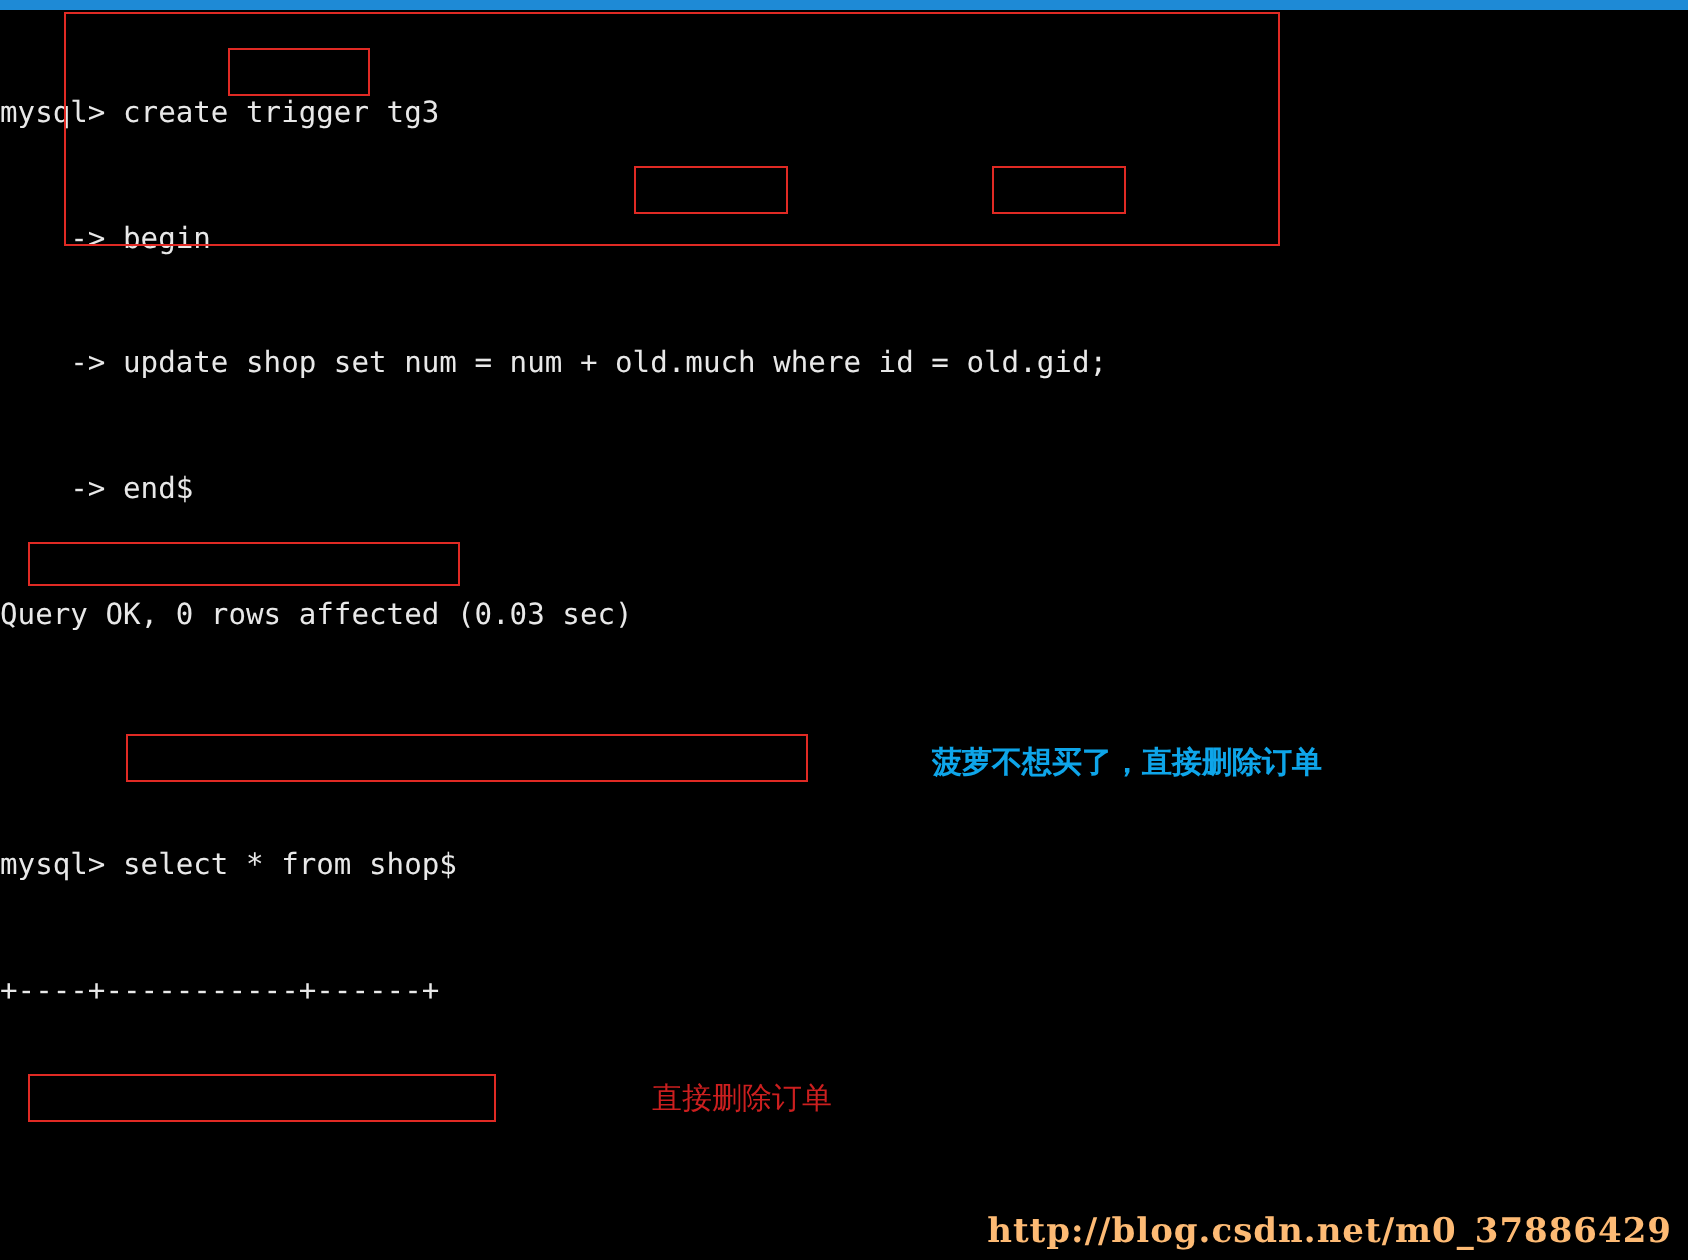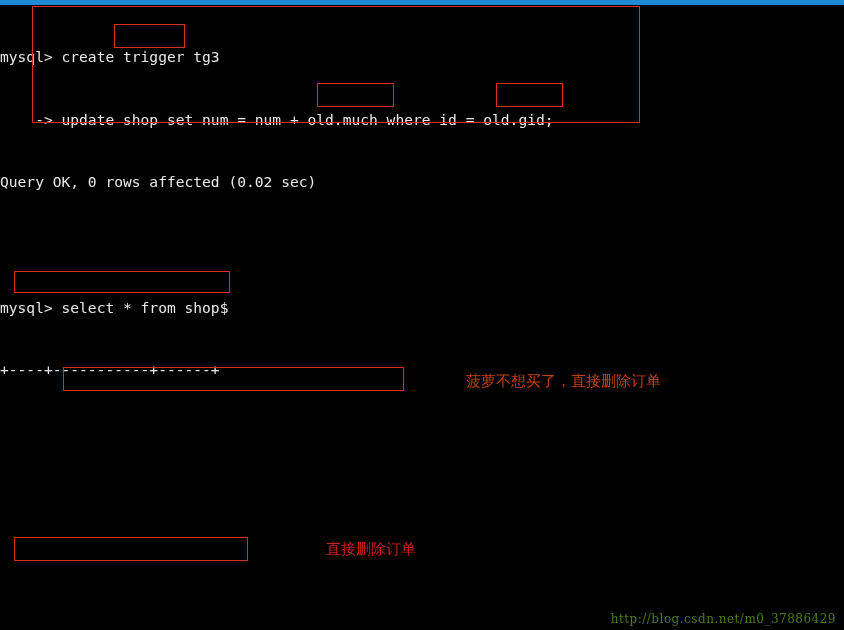--- a/index.html
+++ b/index.html
@@ -59,36 +59,39 @@
     font-size: 15px;
     line-height: 18px;
     white-space: pre;
     font-weight: normal;
   }
 
   #watermark {
     position: absolute;
     right: 8px;
     bottom: 4px;
-    color: #4d7c0f;
+    color: #fdba74;
     font-family: "DejaVu Serif", "Liberation Serif", serif;
-    font-size: 12px;
+    font-size: 17px;
     letter-spacing: 0.5px;
     white-space: pre;
+    font-weight: bold;
   }
 </style>
 </head>
 <body style="background: rgb(0, 0, 0);">
 
 <div id="topbar" style="background: rgb(30, 138, 214);"></div>
 
 <div id="terminal">
   <div class="line">mysql&gt; create trigger tg3</div>
+  <div class="line">    -&gt; begin</div>
   <div class="line">    -&gt; update shop set num = num + old.much where id = old.gid;</div>
-  <div class="line">Query OK, 0 rows affected (0.02 sec)</div>
+  <div class="line">    -&gt; end$</div>
+  <div class="line">Query OK, 0 rows affected (0.03 sec)</div>
   <div class="line blank"></div>
   <div class="line">mysql&gt; select * from shop$</div>
   <div class="line">+----+-----------+------+</div>
   
   
   
   
   
   
   
@@ -116,17 +119,17 @@
 <div class="rbox" style="left: 317px; top: 83px; width: 77px; height: 24px; border-color: rgb(224, 42, 36);"></div>
 
 <div class="rbox" style="left: 496px; top: 83px; width: 67px; height: 24px; border-color: rgb(224, 42, 36);"></div>
 
 <div class="rbox" style="left: 14px; top: 271px; width: 216px; height: 22px; border-color: rgb(224, 42, 36);"></div>
 
 <div class="rbox" style="left: 63px; top: 367px; width: 341px; height: 24px; border-color: rgb(224, 42, 36);"></div>
 
 <div class="rbox" style="left: 14px; top: 537px; width: 234px; height: 24px; border-color: rgb(224, 42, 36);"></div>
 
-<div class="note" style="left: 466px; top: 372px; color: #c2410c;">菠萝不想买了，直接删除订单</div>
+<div class="note" style="left: 466px; top: 372px; color: #0ea5e9; font-weight: bold;">菠萝不想买了，直接删除订单</div>
 
 <div class="note" style="left: 326px; top: 540px; color: rgb(204, 31, 31);">直接删除订单</div>
 
 <div id="watermark">http://blog.csdn.net/m0_37886429</div>
 
 </body></html>

